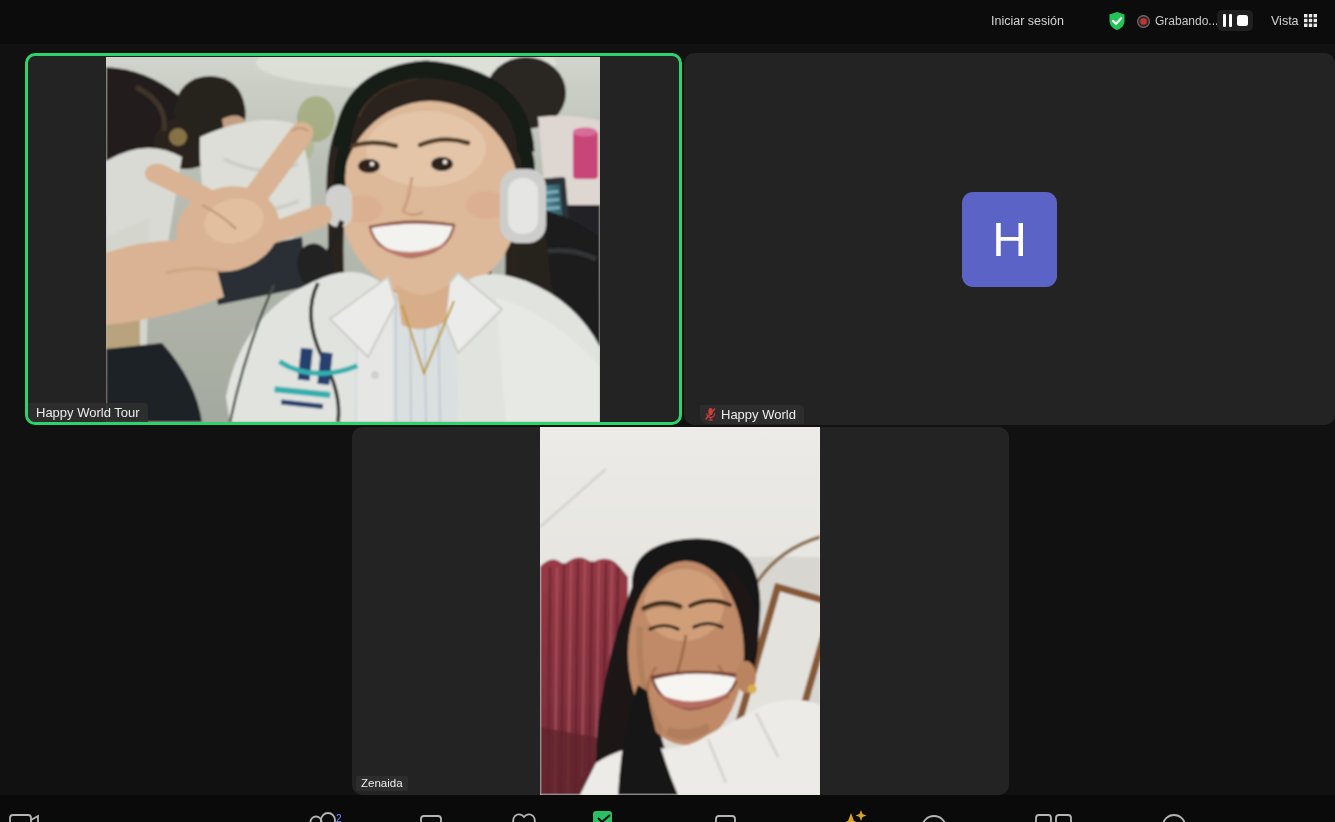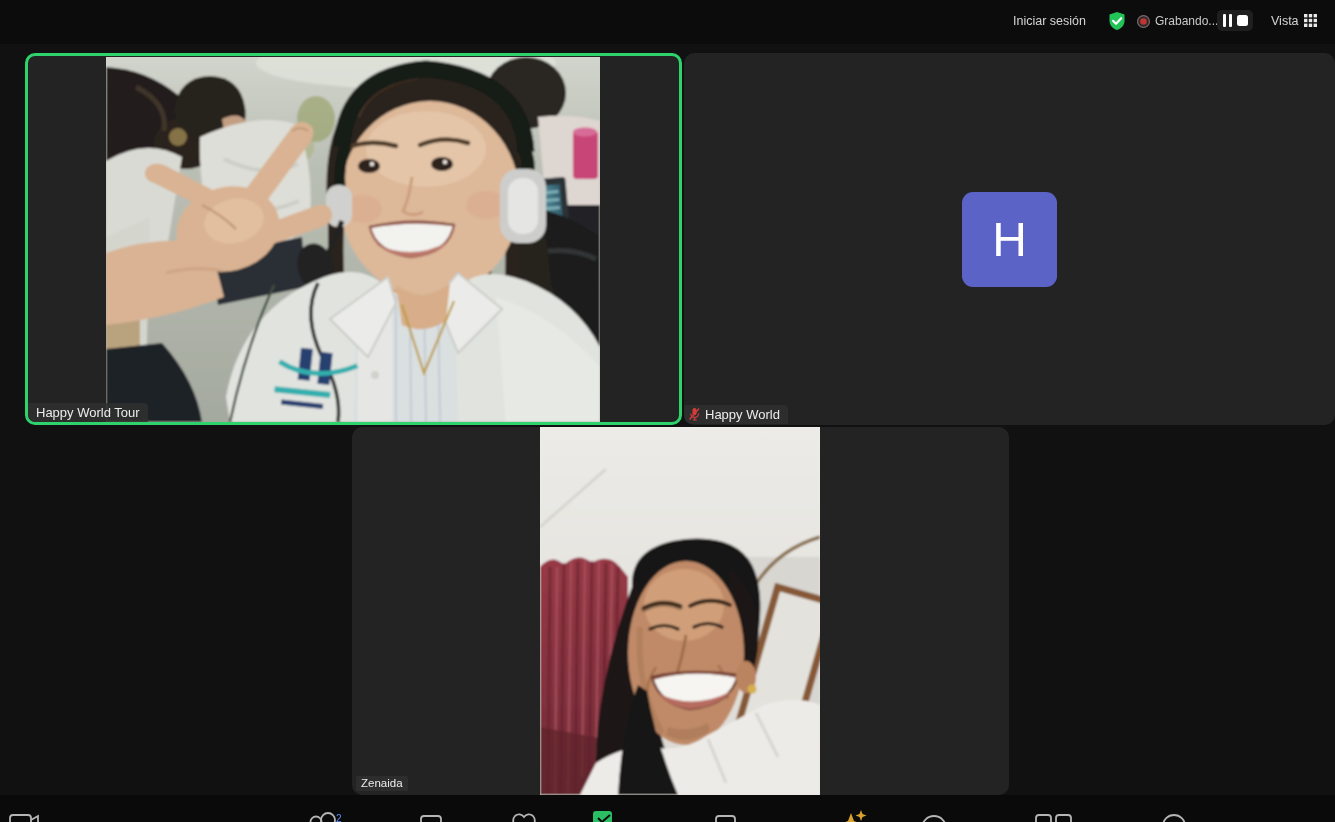--- a/index.html
+++ b/index.html
@@ -22,21 +22,21 @@
   #avatarH { position:absolute; left:278px; top:139px; width:95px; height:95px;
     background:#5b63c6; border-radius:11px; color:#fff; font-size:48px;
     display:flex; align-items:center; justify-content:center; font-weight:400; }
   #toolbar { position:absolute; left:0; top:795px; width:1335px; height:27px; background:#0a0a0a; overflow:hidden; }
 </style>
 </head>
 <body>
 <div id="stage">
 
   <div id="topbar">
-    <span class="tb-text" style="left:1013px;">Iniciar sesión</span>
+    <span class="tb-text" style="left:991px;">Iniciar sesión</span>
 
     <svg class="abs" style="left:1107px; top:11px;" width="20" height="20" viewBox="0 0 20 20">
       <path d="M10 1 L17.5 3.5 V10 C17.5 14.5 14 17.6 10 19 C6 17.6 2.5 14.5 2.5 10 V3.5 Z" fill="#23c457"></path>
       <path d="M6 9.8 L9 12.8 L14.2 7.2" stroke="#fff" stroke-width="2.2" fill="none" stroke-linecap="round" stroke-linejoin="round"></path>
     </svg>
 
     <svg class="abs" style="left:1136px; top:14px;" width="15" height="15" viewBox="0 0 15 15">
       <circle cx="7.5" cy="7.5" r="6.5" fill="#2a2a2a"></circle>
       <circle cx="7.5" cy="7.5" r="5.9" fill="none" stroke="#7e6666" stroke-width="1.2"></circle>
       <circle cx="7.5" cy="7.5" r="3.3" fill="#c03434"></circle>
@@ -199,21 +199,21 @@
         <path d="M60,216 Q90,208 116,214" stroke="#cf9f7d" stroke-width="3" fill="none" opacity="0.6"></path>
         <rect x="-2" y="-2" width="498" height="369" fill="#878d84" opacity="0.09"></rect>
         </g>
       </svg>
     </div>
     <div class="nlabel" style="left:0px; bottom:0px; border-radius:0 4px 0 8px;margin-top:40px;">Happy World Tour</div>
   </div>
 
   <div id="tile2">
     <div id="avatarH">H</div>
-    <div class="nlabel" style="left:0px; bottom:1px; border-radius:0 4px 0 8px; padding-left:4px;">
+    <div class="nlabel" style="left:16px; bottom:1px; border-radius:0 4px 0 8px; padding-left:4px;">
       <svg width="13" height="14" viewBox="0 0 13 14" style="vertical-align:-2px; margin-right:4px;">
         <path d="M4.5 3 a2 2 0 0 1 4 0 v3.2 a2 2 0 0 1 -4 0 Z" fill="#d43c3c"></path>
         <path d="M2.8 6.5 a3.9 3.9 0 0 0 7.8 0 M6.7 10.4 V13 M4.7 13 h4" stroke="#d43c3c" stroke-width="1.2" fill="none"></path>
         <path d="M1.5 12.5 L11 1.5" stroke="#d43c3c" stroke-width="1.4"></path>
       </svg>Happy World</div>
   </div>
 
   <div id="tile3">
     <div class="abs" style="left:188px; top:0px; width:280px; height:368px; background:#e6e4e0;" id="video2box">
       <svg width="280" height="368" viewBox="0 0 280 368">

